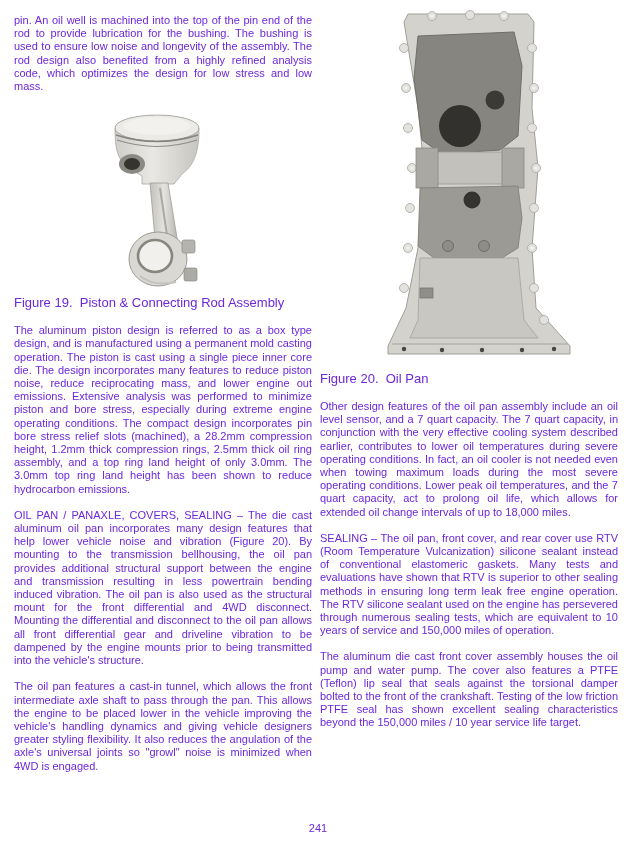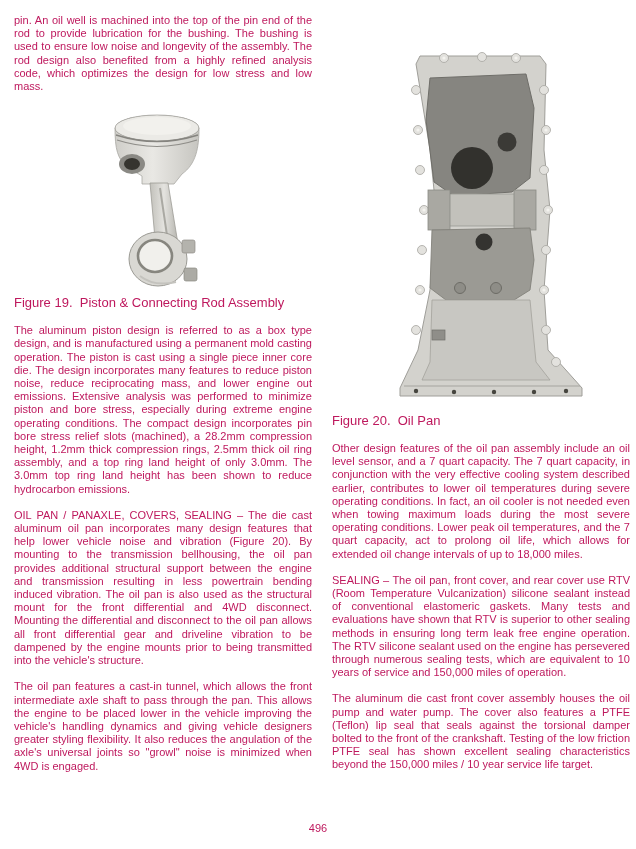--- a/index.html
+++ b/index.html
@@ -2,26 +2,26 @@
 <html><head>
 <meta charset="utf-8">
 <style>
   html, body { margin: 0; padding: 0; background: #ffffff; }
   .page {
     position: relative;
     width: 636px;
     height: 849px;
     background: #ffffff;
     font-family: "Liberation Sans", sans-serif;
-    color: #be185d;
+    color: #6d28d9;
     overflow: hidden;
   }
   .col { position: absolute; top: 0; }
   .col-left  { left: 14px;  width: 298px; padding-top: 14px; }
-  .col-right { left: 332px; width: 298px; padding-top: 8px; margin-top: 42px; }
+  .col-right { left: 320px; width: 298px; padding-top: 8px; }
   p.body-text {
     margin: 0 0 13px 0;
     font-size: 11px;
     line-height: 13.2px;
     text-align: justify;
   }
   .caption {
     font-size: 13px;
     line-height: 13px;
     margin: 0 0 15px 0;
@@ -161,14 +161,14 @@
 
     <div class="caption">Figure 20.  Oil Pan</div>
 
     <p class="body-text">Other design features of the oil pan assembly include an oil level sensor, and a 7 quart capacity. The 7 quart capacity, in conjunction with the very effective cooling system described earlier, contributes to lower oil temperatures during severe operating conditions. In fact, an oil cooler is not needed even when towing maximum loads during the most severe operating conditions. Lower peak oil temperatures, and the 7 quart capacity, act to prolong oil life, which allows for extended oil change intervals of up to 18,000 miles.</p>
 
     <p class="body-text">SEALING – The oil pan, front cover, and rear cover use RTV (Room Temperature Vulcanization) silicone sealant instead of conventional elastomeric gaskets. Many tests and evaluations have shown that RTV is superior to other sealing methods in ensuring long term leak free engine operation. The RTV silicone sealant used on the engine has persevered through numerous sealing tests, which are equivalent to 10 years of service and 150,000 miles of operation.</p>
 
     <p class="body-text">The aluminum die cast front cover assembly houses the oil pump and water pump. The cover also features a PTFE (Teflon) lip seal that seals against the torsional damper bolted to the front of the crankshaft. Testing of the low friction PTFE seal has shown excellent sealing characteristics beyond the 150,000 miles / 10 year service life target.</p>
   </div>
 
-  <div class="page-number">496</div>
+  <div class="page-number">241</div>
 </div>
 
 </body></html>

